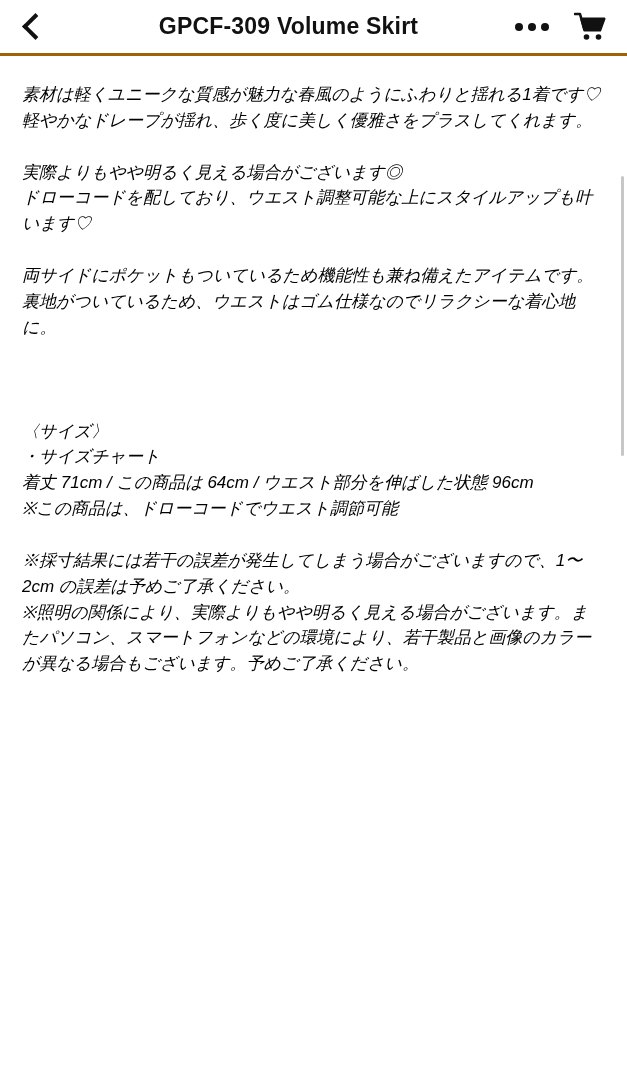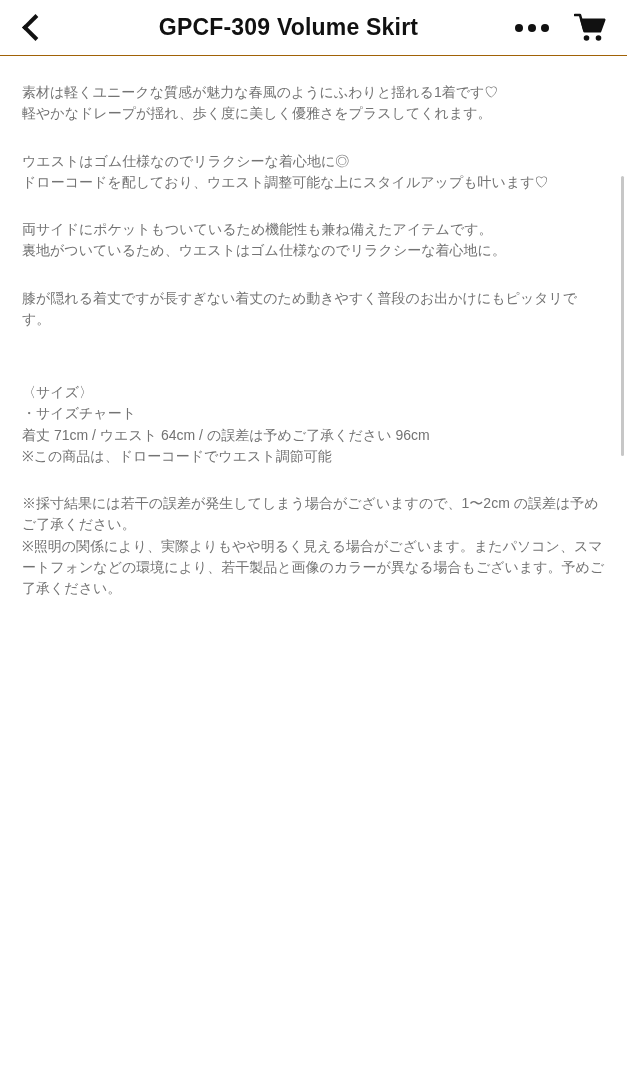--- a/index.html
+++ b/index.html
@@ -18,21 +18,21 @@
     overflow: hidden;
   }
 
   
   .header {
     position: relative;
     height: 56px;
     display: flex;
     align-items: center;
     background: #ffffff;
-    border-bottom: 1px solid #a16207;
+    border-bottom: 3px solid #a16207;
     padding: 0 20px;
   }
   .back-btn {
     width: 44px;
     height: 44px;
     display: flex;
     align-items: center;
     justify-content: flex-start;
     cursor: pointer;
     flex: 0 0 auto;
@@ -87,25 +87,26 @@
   }
 
   
   .content {
     position: relative;
     padding: 26px 22px 0 22px;
     height: calc(1080px - 57px);
     overflow: hidden;
   }
   .para {
-    font-size: 14px;
+    font-size: 17px;
     line-height: 1.52;
-    color: #737373;
+    color: #000000;
     white-space: pre-wrap;
     word-break: break-word;
+    font-style: italic;
   }
   .gap { height: 26px; }
 
   
   .scrollbar {
     position: absolute;
     top: 120px;
     right: 3px;
     width: 3px;
     height: 280px;
@@ -137,32 +138,31 @@
           <circle cx="24.5" cy="25" r="2.8" fill="#111"></circle>
         </svg>
       </div>
     </div>
   </div>
 
   <div class="content">
     <div class="para">素材は軽くユニークな質感が魅力な春風のようにふわりと揺れる1着です♡
 軽やかなドレープが揺れ、歩く度に美しく優雅さをプラスしてくれます。</div>
     <div class="gap"></div>
-    <div class="para">ウエストはゴム仕様なのでリラクシーな着心地に◎
+    <div class="para">実際よりもやや明るく見える場合がございます◎
 ドローコードを配しており、ウエスト調整可能な上にスタイルアップも叶います♡</div>
     <div class="gap"></div>
     <div class="para">両サイドにポケットもついているため機能性も兼ね備えたアイテムです。
 裏地がついているため、ウエストはゴム仕様なのでリラクシーな着心地に。</div>
     <div class="gap"></div>
-    <div class="para">膝が隠れる着丈ですが長すぎない着丈のため動きやすく普段のお出かけにもピッタリです。</div>
     <div class="gap"></div>
     <div class="gap"></div>
     <div class="para">〈サイズ〉
 ・サイズチャート
-着丈 71cm / ウエスト 64cm / の誤差は予めご了承ください 96cm
+着丈 71cm / この商品は 64cm / ウエスト部分を伸ばした状態 96cm
 ※この商品は、ドローコードでウエスト調節可能</div>
     <div class="gap"></div>
     <div class="para">※採寸結果には若干の誤差が発生してしまう場合がございますので、1〜2cm の誤差は予めご了承ください。
 ※照明の関係により、実際よりもやや明るく見える場合がございます。またパソコン、スマートフォンなどの環境により、若干製品と画像のカラーが異なる場合もございます。予めご了承ください。</div>
 
     <div class="scrollbar"></div>
   </div>
 
 </div>
 

